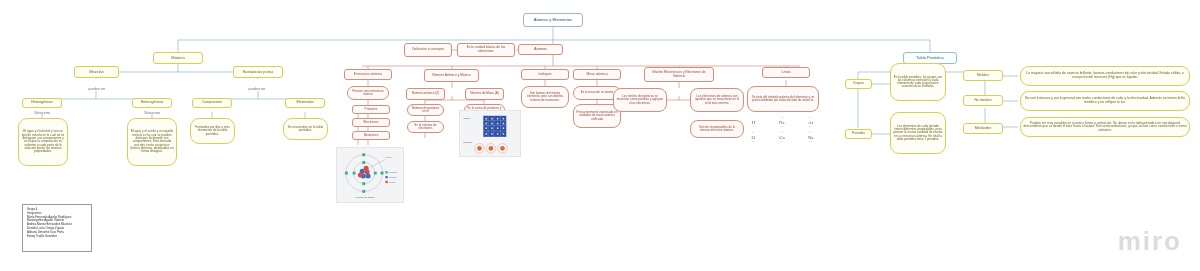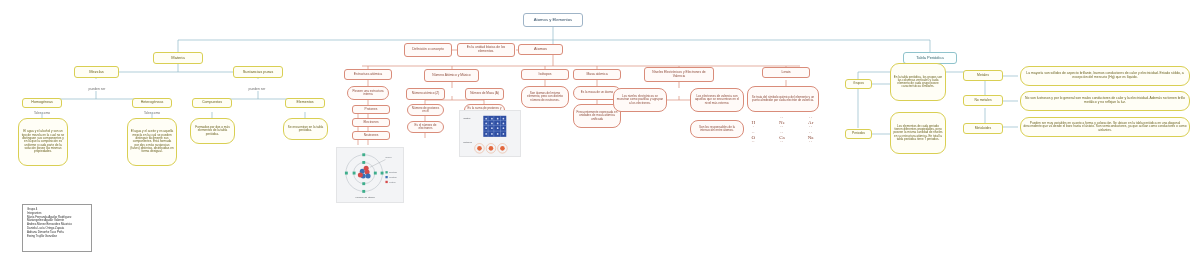--- a/index.html
+++ b/index.html
@@ -375,14 +375,15 @@
     <div>Grupo 4</div>
     <div>Integrantes</div>
     <div>María Fernanda Aguilar Rodríguez</div>
     <div>Mariangeline Aguilar Valiente</div>
     <div>Andrea Monse Benavides Mauricio</div>
     <div>Daniela Lucía Ortega Zapata</div>
     <div>Adriana Dimonhe Taco Peña</div>
     <div>Ewing Trujillo González</div>
   </div>
 
+  <div class="watermark">miro</div>
 
 </div>
 
 </body></html>

